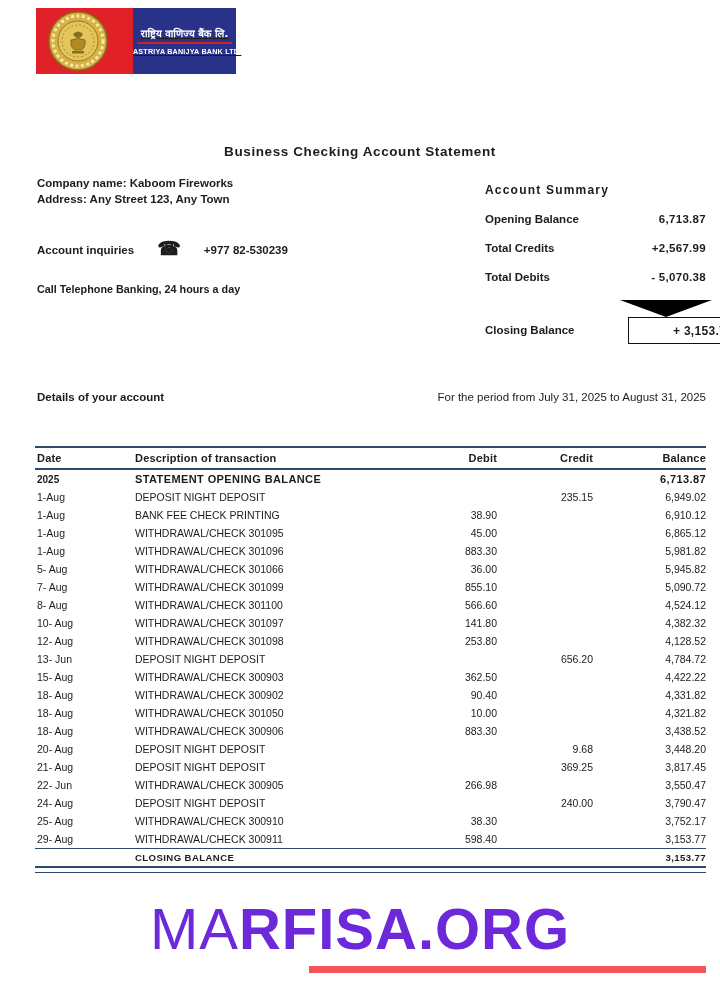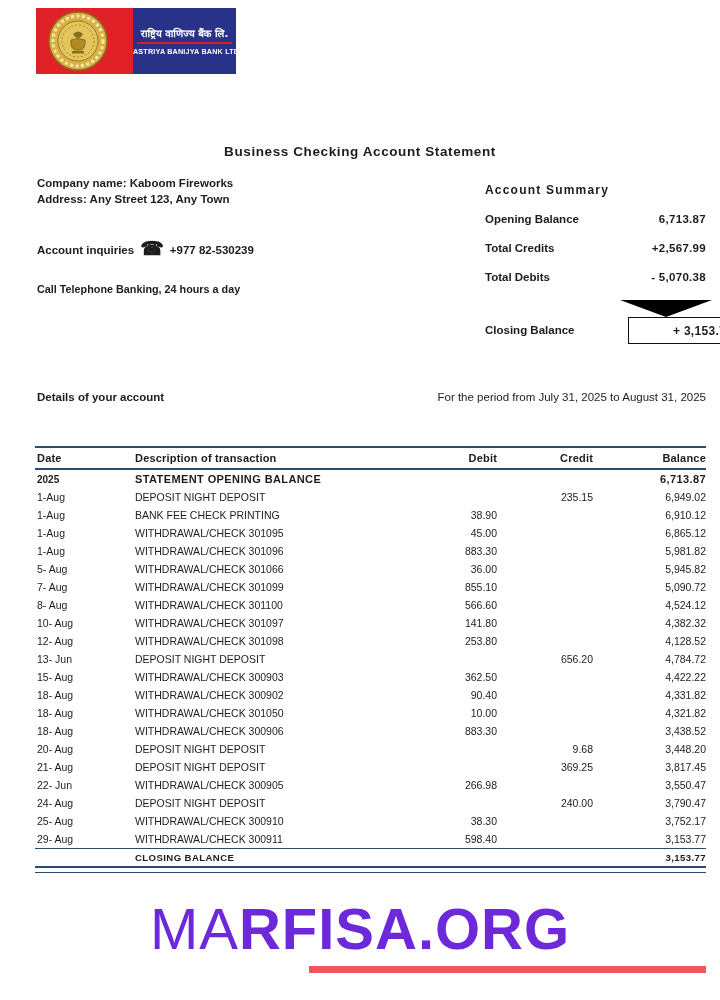--- a/index.html
+++ b/index.html
@@ -11,21 +11,21 @@
   .banner{position:absolute; left:36px; top:8px; width:200px; height:66px; display:flex;}
   .banner-red{position:relative; width:97px; height:66px; background:#e02128;}
   .banner-blue{width:103px; height:66px; background:#283288; display:flex; flex-direction:column; justify-content:center; align-items:center; padding:0 2px; box-sizing:border-box;}
   .emblem{position:absolute; left:11px; top:2px;}
   .dev-name{font-family:"DejaVu Sans", sans-serif; font-size:10px; font-weight:bold; color:#ffffff; white-space:nowrap; line-height:13px;}
   .banner-rule{width:96%; height:2px; background:#cf2027; margin:2px 0 3px 0;}
   .eng-name{font-size:7.2px; font-weight:bold; color:#ffffff; white-space:nowrap; letter-spacing:0.2px;}
   
   .title{position:absolute; left:0; top:144px; width:720px; text-align:center; font-size:13.5px; font-weight:bold; letter-spacing:0.6px;}
   .company-block{position:absolute; left:37px; top:176px; font-size:11.5px; font-weight:bold; line-height:15.5px;}
-  .inquiries{position:absolute; left:37px; top:241px; font-size:11.5px; font-weight:bold; display:flex; align-items:center; gap:6px;}
+  .inquiries{position:absolute; left:37px; top:241px; font-size:11.5px; font-weight:bold; display:flex; align-items:center; gap:23px;}
   .phone-glyph{font-size:19px; line-height:18px; transform:translateY(-1px);}
   .tel-banking{position:absolute; left:37px; top:283px; font-size:10.8px; font-weight:bold;}
   
   .summary-heading{position:absolute; left:485px; top:183px; font-size:12px; font-weight:bold; letter-spacing:1.2px;}
   .sum-row{position:absolute; left:485px; width:221px; display:flex; justify-content:space-between; font-size:11.5px; font-weight:bold;}
   .sum-row .v{letter-spacing:0.3px;}
   .sum-r0{top:213px;justify-content:space-between;} .sum-r1{top:242px;} .sum-r2{top:271px;}
   .triangle-down{position:absolute; left:620px; top:300px; width:0; height:0;
     border-left:46px solid transparent; border-right:46px solid transparent; border-top:17px solid #000;}
   .closing-label{position:absolute; left:485px; top:324px; font-size:11.5px; font-weight:bold;}
@@ -64,21 +64,21 @@
           <circle cx="31" cy="31" r="29" fill="#d9b043" stroke="#8a6d1f" stroke-width="1.5"></circle>
           <circle cx="31" cy="31" r="25" fill="none" stroke="#f5e7ae" stroke-width="3" stroke-dasharray="3 2.5"></circle>
           <circle cx="31" cy="31" r="20" fill="#e3c55e" stroke="#9a7a22" stroke-width="1"></circle>
           <circle cx="31" cy="31" r="16" fill="none" stroke="#a8851f" stroke-width="1" stroke-dasharray="2 2"></circle>
           <path d="M26 24 q5 -5 10 0 q-2 4 -5 4 q-3 0 -5 -4 z" fill="#8a6d1f"></path>
           <path d="M24 30 q7 -3 14 0 q1 7 -3.5 10 h-7 q-4.5 -3 -3.5 -10 z" fill="#b28a22" stroke="#7a5f17" stroke-width="0.8"></path>
           <rect x="25" y="41" width="12" height="2.5" fill="#8a6d1f"></rect>
         </svg>
       </span>
     </div>
-    <div class="banner-blue" style="background: rgb(40, 50, 136);">
+    <div class="banner-blue" style="background: rgb(40, 50, 136); text-decoration: underline;">
       <span class="dev-name">राष्ट्रिय वाणिज्य बैंक लि.</span>
       <span class="banner-rule"></span>
       <span class="eng-name">RASTRIYA BANIJYA BANK LTD.</span>
     </div>
   </div>
 
   <div class="title">Business Checking Account Statement</div>
 
   <div class="company-block">
     <div>Company name: Kaboom Fireworks</div>

